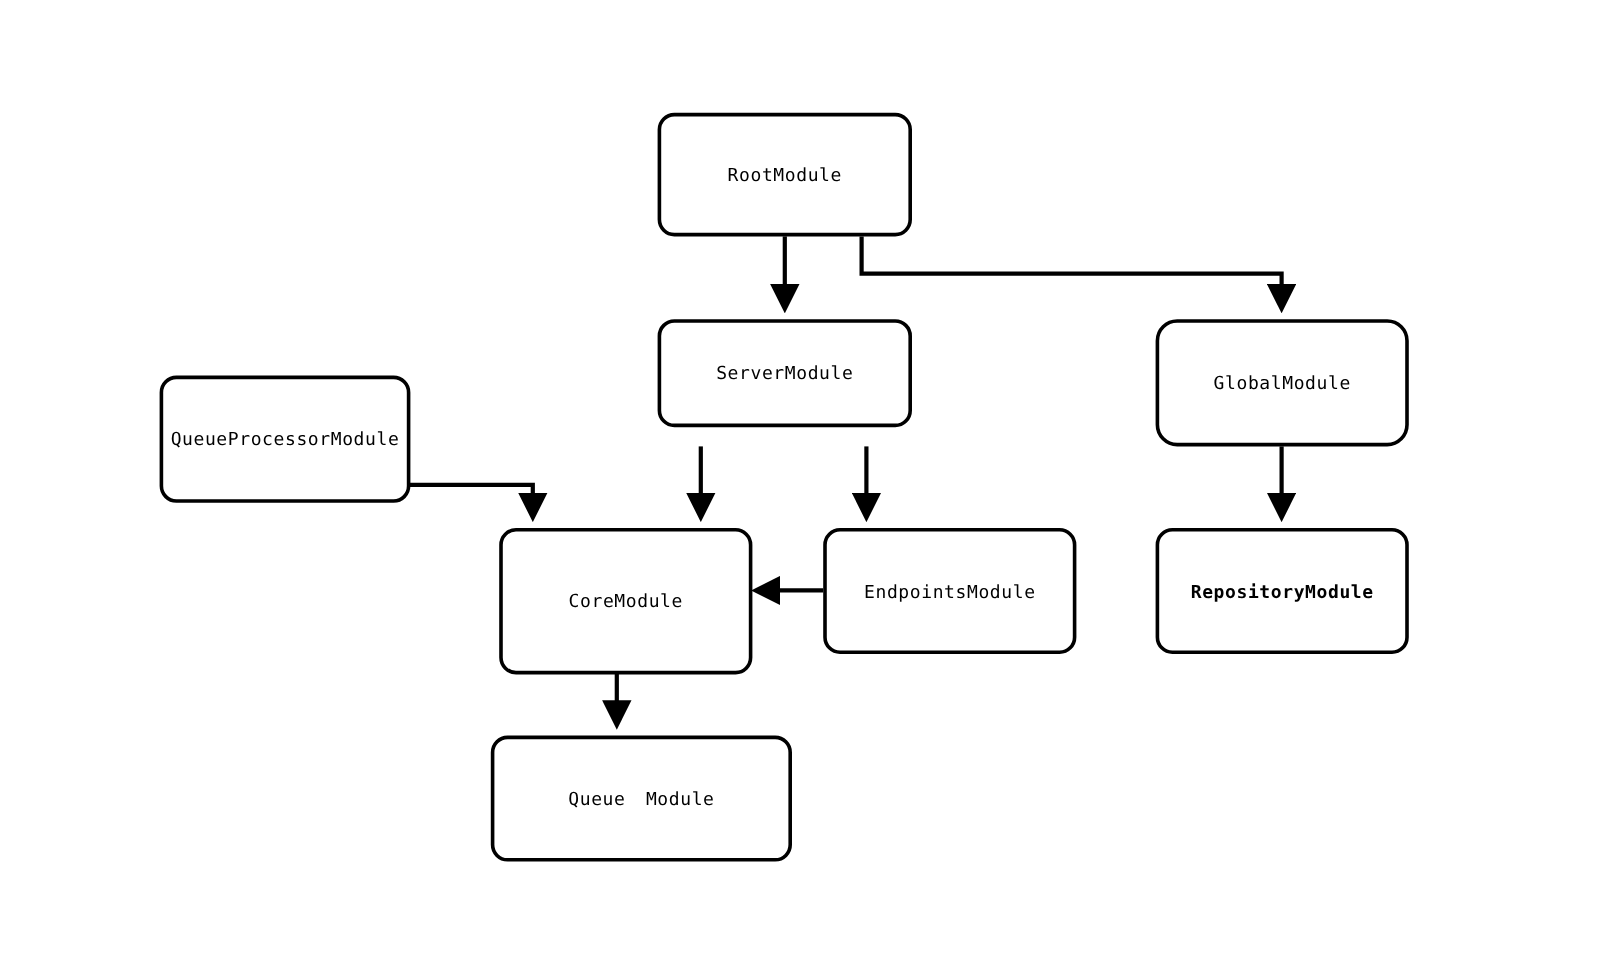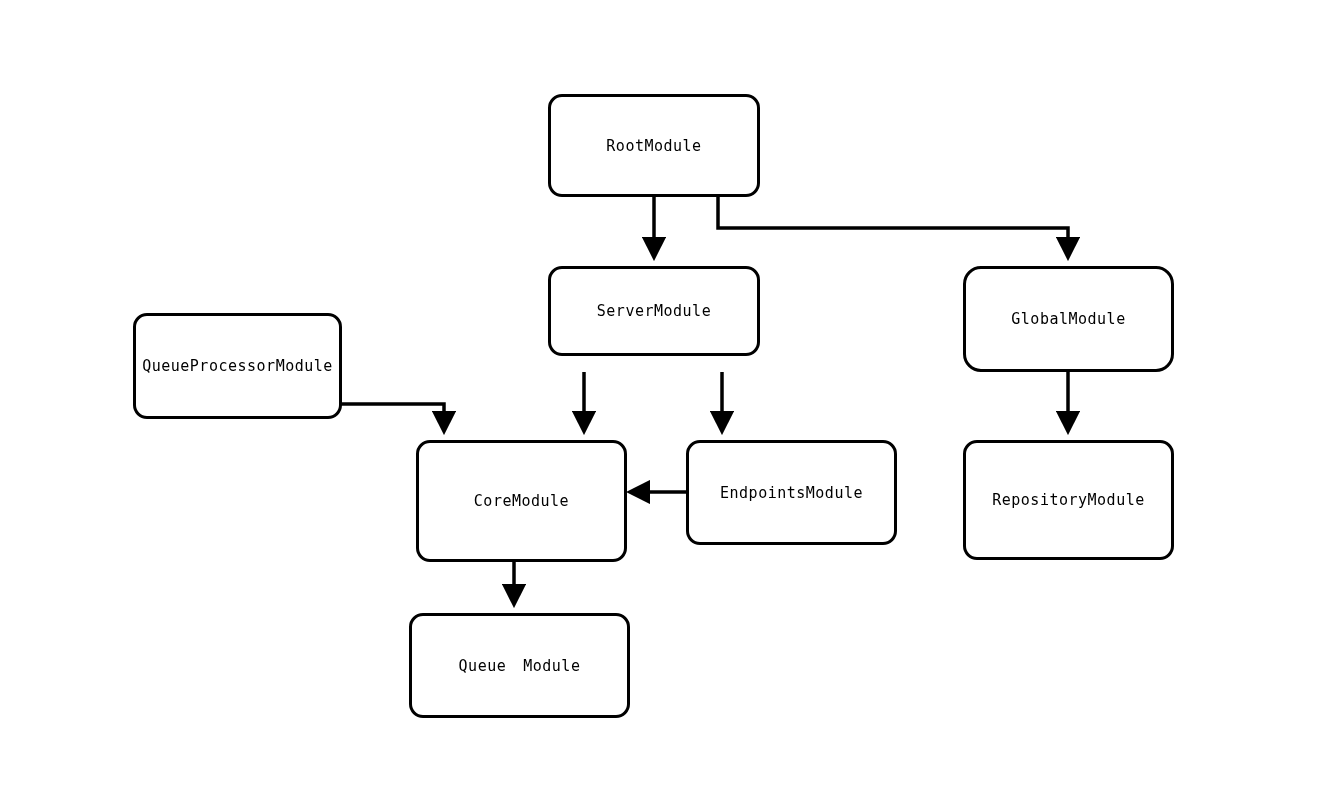--- a/index.html
+++ b/index.html
@@ -98,23 +98,23 @@
   <div class="node" style="left:416px; top:440px; width:211px; height:122px;">
     <span class="line1">Core</span>
     <span class="line2">Module</span>
   </div>
 
   <div class="node" style="left:686px; top:440px; width:211px; height:105px;">
     <span class="line1">Endpoints</span>
     <span class="line2">Module</span>
   </div>
 
-  <div class="node" style="left:963px; top:440px; width:211px; height:120px;">
+  <div class="node" style="left:963px; top:440px; width:211px; height:105px;font-weight:bold;">
     <span class="line1">Repository</span>
     <span class="line2">Module</span>
   </div>
 
-  <div class="node" style="left:409px; top:613px; width:221px; height:105px;gap:17px;">
+  <div class="node" style="left:409px; top:613px; width:251px; height:105px;gap:17px;">
     <span class="line1">Queue</span>
     <span class="line2">Module</span>
   </div>
 
 </div>
 
 </body></html>

